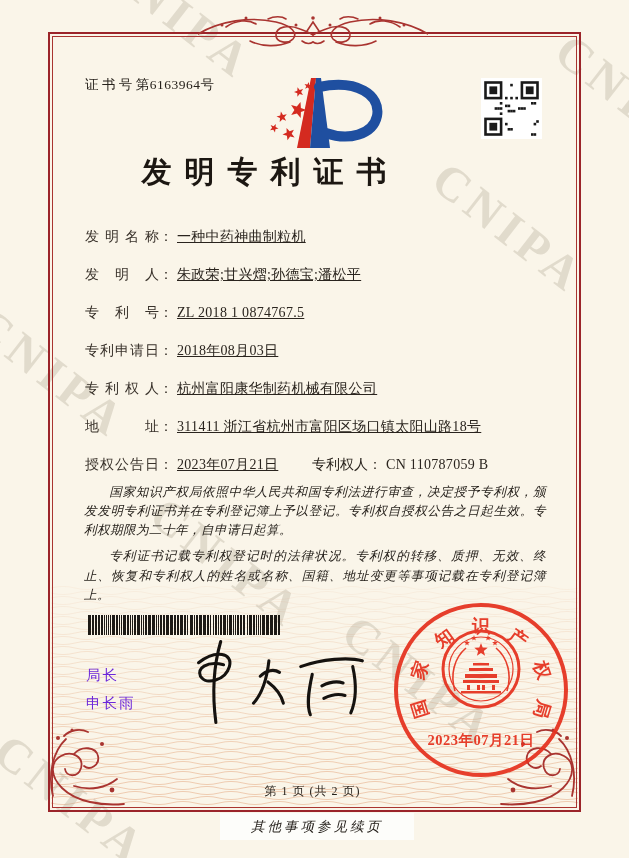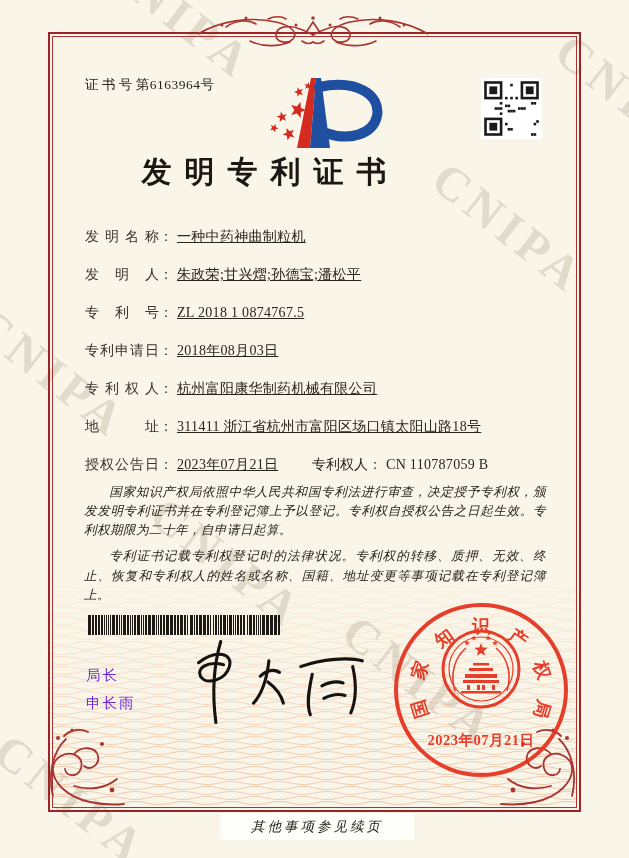--- a/index.html
+++ b/index.html
@@ -401,15 +401,16 @@
     <div class="seal-date">2023年07月21日</div>
   <span class="seal-char" style="left: 15.7965px; top: 95.7118px; transform: rotate(-107deg);">国</span>
       <span class="seal-char" style="left: 16.3666px; top: 56.516px; transform: rotate(-71.3333deg);">家</span>
       <span class="seal-char" style="left: 39.6836px; top: 25.0049px; transform: rotate(-35.6667deg);">知</span>
       <span class="seal-char" style="left: 77px; top: 13px; transform: rotate(0deg);">识</span>
       <span class="seal-char" style="left: 114.316px; top: 25.0049px; transform: rotate(35.6667deg);">产</span>
       <span class="seal-char" style="left: 137.633px; top: 56.516px; transform: rotate(71.3333deg);">权</span>
       <span class="seal-char" style="left: 138.204px; top: 95.7118px; transform: rotate(107deg);">局</span>
     </div>
 
+  <div class="page-info">第 1 页 (共 2 页)</div>
   <div class="footer-note">其他事项参见续页</div>
 
 </div>
 
 </body></html>

